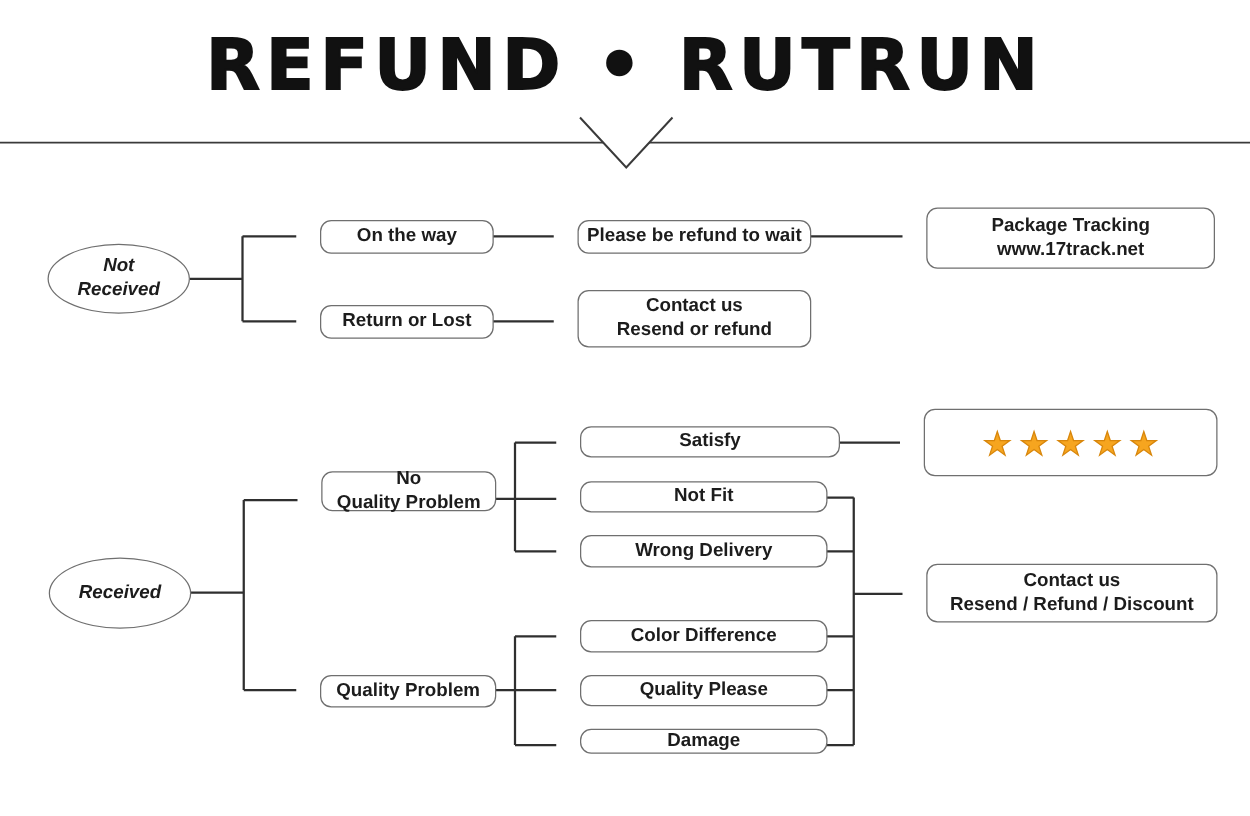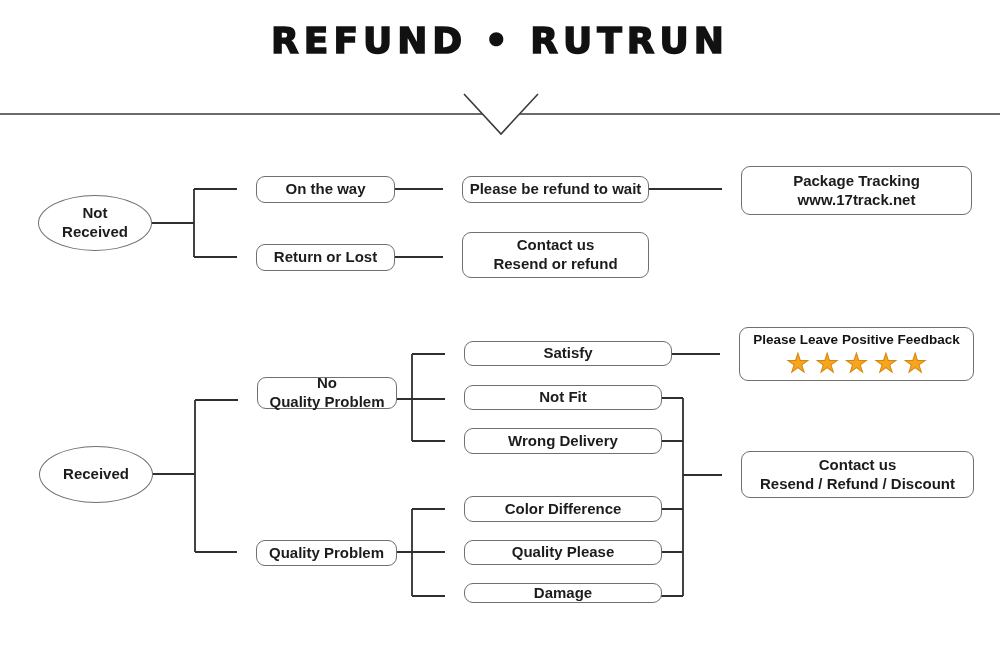--- a/index.html
+++ b/index.html
@@ -3,31 +3,31 @@
 <meta charset="utf-8">
 <style>
   html,body{margin:0;padding:0;}
   body{
     width:1000px;height:653px;position:relative;background:#ffffff;
     font-family:"Liberation Sans","DejaVu Sans",sans-serif;overflow:hidden;
   }
   .title{
     position:absolute;left:0;top:20px;width:1000px;text-align:center;
     font-family:"DejaVu Sans","Liberation Sans",sans-serif;
-    font-weight:900;font-size:36px;letter-spacing:5px;color:#111;
+    font-weight:900;font-size:56px;letter-spacing:5px;color:#111;
     -webkit-text-stroke:1.5px #111;
   }
   svg.wires{position:absolute;left:0;top:0;}
   .node{
     position:absolute;display:flex;align-items:center;justify-content:center;
     text-align:center;color:#1c1c1c;font-size:15px;font-weight:700;
     line-height:1.25;white-space:pre-line;background:#fff;box-sizing:border-box;
   }
   .box{border:1.6px solid #6f6f6f;border-radius:9px;margin-left:19px;}
-  .ellipse{border:1.6px solid #6f6f6f;border-radius:50%;}
+  .ellipse{border:1.6px solid #6f6f6f;border-radius:50%;font-style:italic;}
   .feedback{flex-direction:column;justify-content:center;padding-top:2px;}
   .feedback-title{font-size:13.5px;font-weight:700;color:#131313;line-height:1.1;}
   .star-row{display:flex;align-items:center;justify-content:center;height:28px;margin-top:1px;}
   .star{font-size:26px;line-height:1;margin:0 3px;font-family:"DejaVu Sans",sans-serif;}
 </style>
 </head>
 <body>
 
 <div class="title">REFUND • RUTRUN</div>
 
@@ -80,18 +80,17 @@
 
 <div class="node box" style="left:445px;top:428px;width:198px;height:26px">Wrong Delivery</div>
 
 <div class="node box" style="left:445px;top:496px;width:198px;height:26px">Color Difference</div>
 
 <div class="node box" style="left:445px;top:540px;width:198px;height:25px">Quality Please</div>
 
 <div class="node box" style="left:445px;top:583px;width:198px;height:20px">Damage</div>
 
 <div class="node box feedback" style="left:720px;top:327px;width:235px;height:54px">
-  <div class="feedback-title">Please Leave Positive Feedback</div>
   <div class="star-row"><span class="star" style="color: rgb(246, 165, 31); -webkit-text-stroke: 1px rgb(216, 134, 11);">★</span><span class="star" style="color: rgb(246, 165, 31); -webkit-text-stroke: 1px rgb(216, 134, 11);">★</span><span class="star" style="color: rgb(246, 165, 31); -webkit-text-stroke: 1px rgb(216, 134, 11);">★</span><span class="star" style="color: rgb(246, 165, 31); -webkit-text-stroke: 1px rgb(216, 134, 11);">★</span><span class="star" style="color: rgb(246, 165, 31); -webkit-text-stroke: 1px rgb(216, 134, 11);">★</span></div>
 </div>
 
 <div class="node box" style="left:722px;top:451px;width:233px;height:47px">Contact us
 Resend / Refund / Discount</div>
 
 </body></html>

